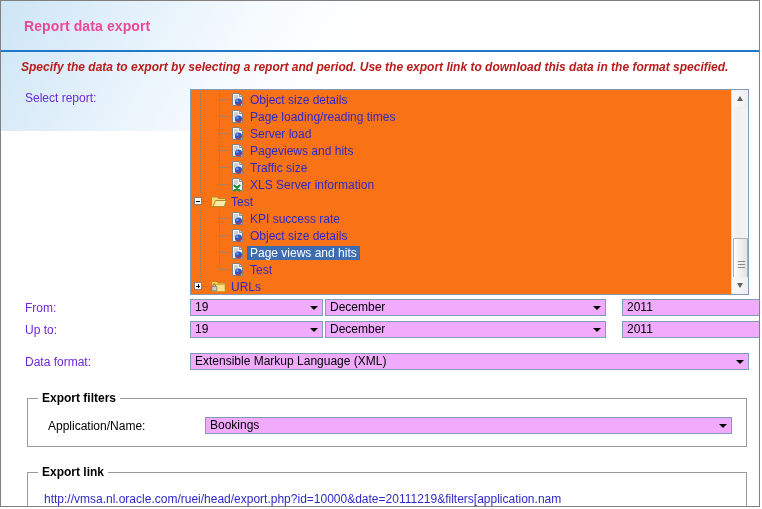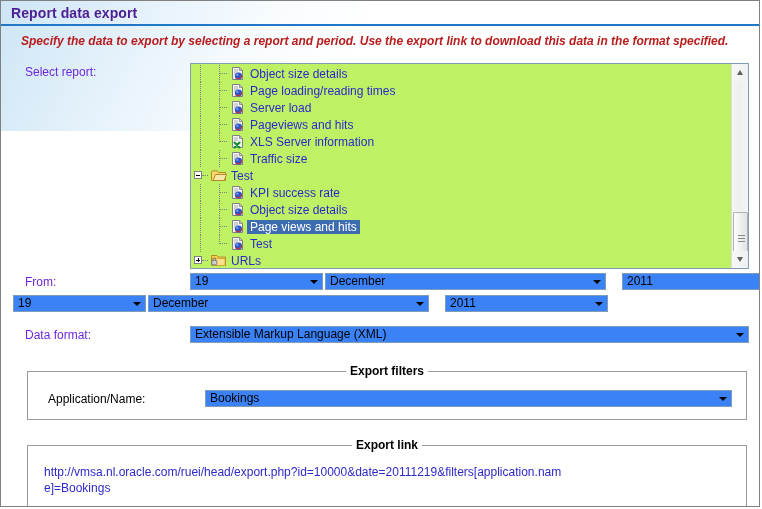--- a/index.html
+++ b/index.html
@@ -38,25 +38,25 @@
   }
   #content { position: relative; z-index: 1; }
 
   
   .title-bar {
     padding: 4px 0 3px 10px;
     border-bottom: 2px solid #1f78c8;
     background: transparent;
   }
   .title-bar h1 {
-    margin: 0;
+    margin: 13px;
     font-size: 14px;
     font-weight: bold;
     letter-spacing: 0.1px;
-    color: #4c1d95;
+    color: #ec4899;
   }
   .intro {
     padding: 8px 10px 0 20px;
     font-style: italic;
     font-size: 12px;
     color: #b91c1c;
     line-height: 15px;
     font-weight: bold;
   }
 
@@ -71,21 +71,21 @@
     font-size: 12px;
     line-height: 18px;
     color: #6d28d9;
   }
   .row-field { flex: 1 1 auto; }
 
   
   .tree-wrap {
     position: relative;
     border: 1px solid #7f9db9;
-    background: #bef264;
+    background: #f97316;
     height: 206px;
     width: 559px;
     box-sizing: border-box;
     overflow: hidden;
   }
   .tree-scroll-area {
     position: absolute;
     left: 0; top: 0; right: 18px; bottom: 0;
     overflow: hidden;
     padding-top: 1px;
@@ -238,21 +238,21 @@
     margin-bottom: 2px;
     background: #8a8a8a;
   }
 
   
   .selects-row { display: flex; align-items: center; margin-top: 0; }
   .sel {
     position: relative;
     height: 17px;
     border: 1px solid #7f9db9;
-    background: #3b82f6;
+    background: #f0abfc;
     box-sizing: border-box;
     font-size: 12px;
     color: #000;
     line-height: 15px;
     overflow: hidden;
   }
   .sel .val {
     display: block;
     padding: 0 18px 0 4px;
     white-space: nowrap;
@@ -281,21 +281,20 @@
     margin: 0 12px 0 26px;
     border: 1px solid #9a9a9a;
     padding: 6px 10px 12px 10px;
     background: transparent;
   }
   fieldset.box legend {
     font-weight: bold;
     font-size: 12px;
     padding: 0 4px;
     color: #000;
-    text-align: center;
   }
   .filters-inner { display: flex; align-items: center; padding-top: 6px; }
   .filters-label {
     width: 167px;
     flex: 0 0 167px;
     padding-left: 10px;
     box-sizing: border-box;
     font-size: 12px;
   }
   .link-text {
@@ -384,45 +383,45 @@
                       <path d="M4 4 h4 M4 6 h4 M4 8 h3" stroke="#a0a0a0" stroke-width="0.8"></path>
                       <circle cx="8.5" cy="10" r="3.6" fill="#2b55c8"></circle>
                       <circle cx="7.3" cy="8.7" r="1.2" fill="#7fa6ef" opacity="0.85"></circle>
                       <path d="M5.3 11.5 a3.6 3.6 0 0 0 6.3 -2.5" fill="none" stroke="#d03030" stroke-width="1.1"></path>
                     </svg>
                   </span>
                   <span class="tlabel">Pageviews and hits</span>
                 </div>
                 <div class="tnode">
                   <span class="guide trunk"></span>
+                  <span class="guide elbow"></span>
+                  <span class="ticon">
+                    <svg width="15" height="15" viewBox="0 0 15 15">
+                      <path d="M2.5 1.5 h7 l3 3 v9 h-10 z" fill="#f2f2f2" stroke="#808080" stroke-width="1"></path>
+                      <path d="M9.5 1.5 v3 h3 z" fill="#d8d8d8" stroke="#808080" stroke-width="0.8"></path>
+                      <path d="M4 4 h4 M4 6 h4 M4 8 h3" stroke="#a0a0a0" stroke-width="0.8"></path>
+                      <circle cx="8.5" cy="10" r="3.6" fill="#2b55c8"></circle>
+                      <circle cx="7.3" cy="8.7" r="1.2" fill="#7fa6ef" opacity="0.85"></circle>
+                      <path d="M5.3 11.5 a3.6 3.6 0 0 0 6.3 -2.5" fill="none" stroke="#d03030" stroke-width="1.1"></path>
+                    </svg>
+                  </span>
+                  <span class="tlabel">Traffic size</span>
+                </div>
+                <div class="tnode">
+                  <span class="guide trunk"></span>
                   <span class="guide elbow-end"></span>
                   <span class="ticon">
                     <svg width="15" height="15" viewBox="0 0 15 15">
                       <path d="M2.5 1.5 h7 l3 3 v9 h-10 z" fill="#f2f2f2" stroke="#808080" stroke-width="1"></path>
                       <path d="M9.5 1.5 v3 h3 z" fill="#d8d8d8" stroke="#808080" stroke-width="0.8"></path>
                       <path d="M4 4 h4 M4 6 h4" stroke="#a0a0a0" stroke-width="0.8"></path>
                       <path d="M4.5 8.5 l5 5 M9.5 8.5 l-5 5" stroke="#119035" stroke-width="2.1" stroke-linecap="round"></path>
                     </svg>
                   </span>
                   <span class="tlabel">XLS Server information</span>
-                </div>
-                <div class="tnode">
-                  <span class="guide trunk"></span>
-                  <span class="guide elbow"></span>
-                  <span class="ticon">
-                    <svg width="15" height="15" viewBox="0 0 15 15">
-                      <path d="M2.5 1.5 h7 l3 3 v9 h-10 z" fill="#f2f2f2" stroke="#808080" stroke-width="1"></path>
-                      <path d="M9.5 1.5 v3 h3 z" fill="#d8d8d8" stroke="#808080" stroke-width="0.8"></path>
-                      <path d="M4 4 h4 M4 6 h4 M4 8 h3" stroke="#a0a0a0" stroke-width="0.8"></path>
-                      <circle cx="8.5" cy="10" r="3.6" fill="#2b55c8"></circle>
-                      <circle cx="7.3" cy="8.7" r="1.2" fill="#7fa6ef" opacity="0.85"></circle>
-                      <path d="M5.3 11.5 a3.6 3.6 0 0 0 6.3 -2.5" fill="none" stroke="#d03030" stroke-width="1.1"></path>
-                    </svg>
-                  </span>
-                  <span class="tlabel">Traffic size</span>
                 </div>
                 <div class="tnode">
                   <span class="guide blank" style="width: 0px; flex: 0 0 0px;"></span>
                   <span class="expander minus">
                     <span class="ebox"></span>
                     <span class="tail"></span>
                   </span>
                   <span class="ticon">
                     <svg width="16" height="14" viewBox="0 0 16 14">
                       <path d="M0.5 3.5 v9 h14 v-8 h-7 l-1.3 -1.6 h-5.2 z" fill="#ffd96b" stroke="#b08b28" stroke-width="1"></path>
@@ -541,20 +540,21 @@
             <span class="caret"></span>
           </div>
           <div class="sel sel-year">
             <span class="val">2011</span>
             <span class="caret"></span>
           </div>
         </div>
       </div>
 
       <div class="row date-row">
+        <div class="row-label">Up to:</div>
         <div class="row-field selects-row">
           <div class="sel sel-day">
             <span class="val">19</span>
             <span class="caret"></span>
           </div>
           <div class="sel sel-month">
             <span class="val">December</span>
             <span class="caret"></span>
           </div>
           <div class="sel sel-year">

